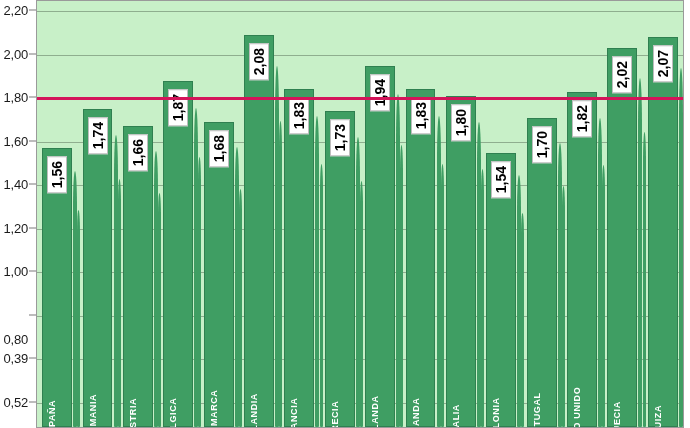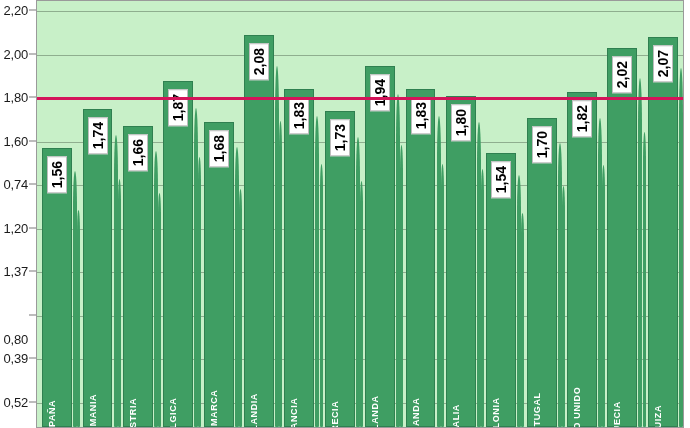--- a/index.html
+++ b/index.html
@@ -49,25 +49,25 @@
 
   <div id="y-axis">
       <div class="ytick" style="top: 10px;">2,20</div>
       <div class="ytick-mark" style="top: 10px;"></div>
       <div class="ytick" style="top: 53.5px;">2,00</div>
       <div class="ytick-mark" style="top: 53.5px;"></div>
       <div class="ytick" style="top: 97px;">1,80</div>
       <div class="ytick-mark" style="top: 97px;"></div>
       <div class="ytick" style="top: 140.5px;">1,60</div>
       <div class="ytick-mark" style="top: 140.5px;"></div>
-      <div class="ytick" style="top: 184px;">0,74</div>
+      <div class="ytick" style="top: 184px;">1,40</div>
       <div class="ytick-mark" style="top: 184px;"></div>
       <div class="ytick" style="top: 227.5px;">1,20</div>
       <div class="ytick-mark" style="top: 227.5px;"></div>
-      <div class="ytick" style="top: 271px;">1,37</div>
+      <div class="ytick" style="top: 271px;">1,00</div>
       <div class="ytick-mark" style="top: 271px;"></div>
       <div class="ytick" style="top: 314.5px; margin-top: 24px;">0,80</div>
       <div class="ytick-mark" style="top: 314.5px;"></div>
       <div class="ytick" style="top: 358px;">0,39</div>
       <div class="ytick-mark" style="top: 358px;"></div>
       <div class="ytick" style="top: 401.5px;">0,52</div>
       <div class="ytick-mark" style="top: 401.5px;"></div>
     </div>
 
   <div id="plot">

